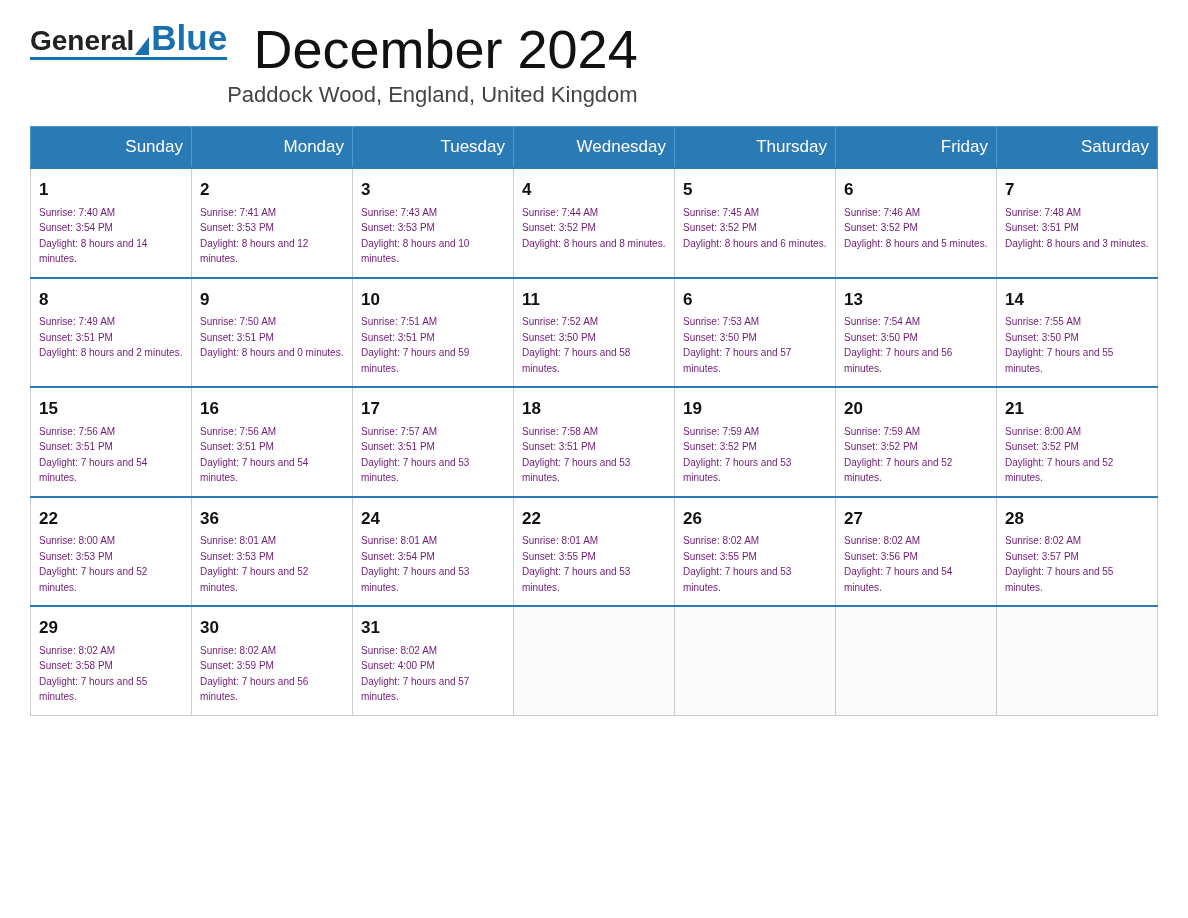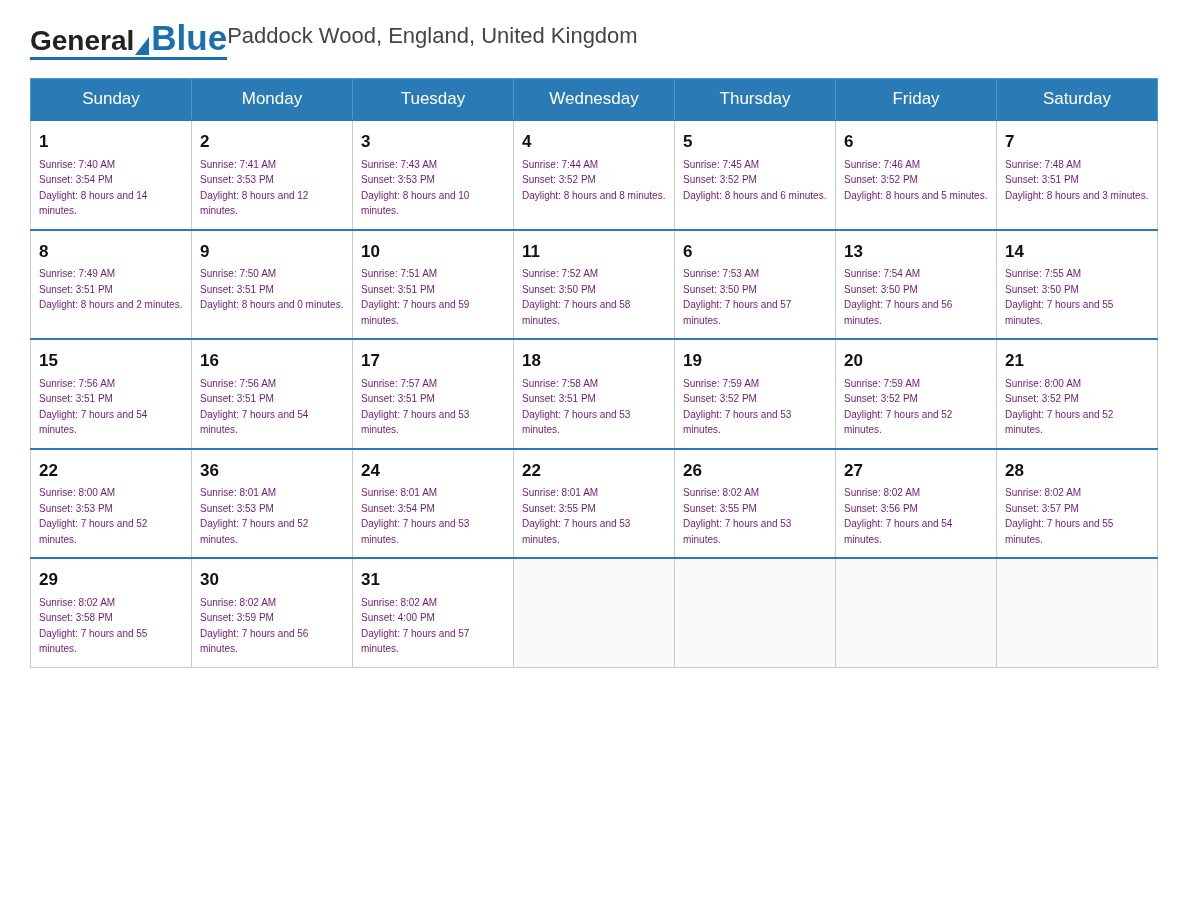--- a/index.html
+++ b/index.html
@@ -69,21 +69,21 @@
       width: 100%;
       border-collapse: collapse;
       table-layout: fixed;
     }
     .calendar-table thead tr th {
       background: #2a7ab5;
       color: #fff;
       font-size: 17px;
       font-weight: normal;
       padding: 10px 8px;
-      text-align: center;
+      text-align: right;
       border: 1px solid #4a9ad4;
     }
     .calendar-table tbody tr td {
       vertical-align: top;
       padding: 8px 8px 10px 8px;
       border: 1px solid #ccc;
       font-size: 13px;
       line-height: 1.5;
       min-height: 90px;
       background: #fff;
@@ -116,20 +116,21 @@
 <div class="header-area">
   <div class="logo-area">
     <div class="logo-text">
       <span class="logo-general">General</span>
       <span class="logo-triangle"></span>
       <span class="logo-blue">Blue</span>
     </div>
     <div class="logo-underline"></div>
   </div>
   <div class="title-area">
+    <div class="month-title">December 2024</div>
     <div class="location-title">Paddock Wood, England, United Kingdom</div>
   </div>
 </div>
 
 <table class="calendar-table">
   <thead>
     <tr>
     <th>Sunday</th>
         <th>Monday</th>
         <th>Tuesday</th>

